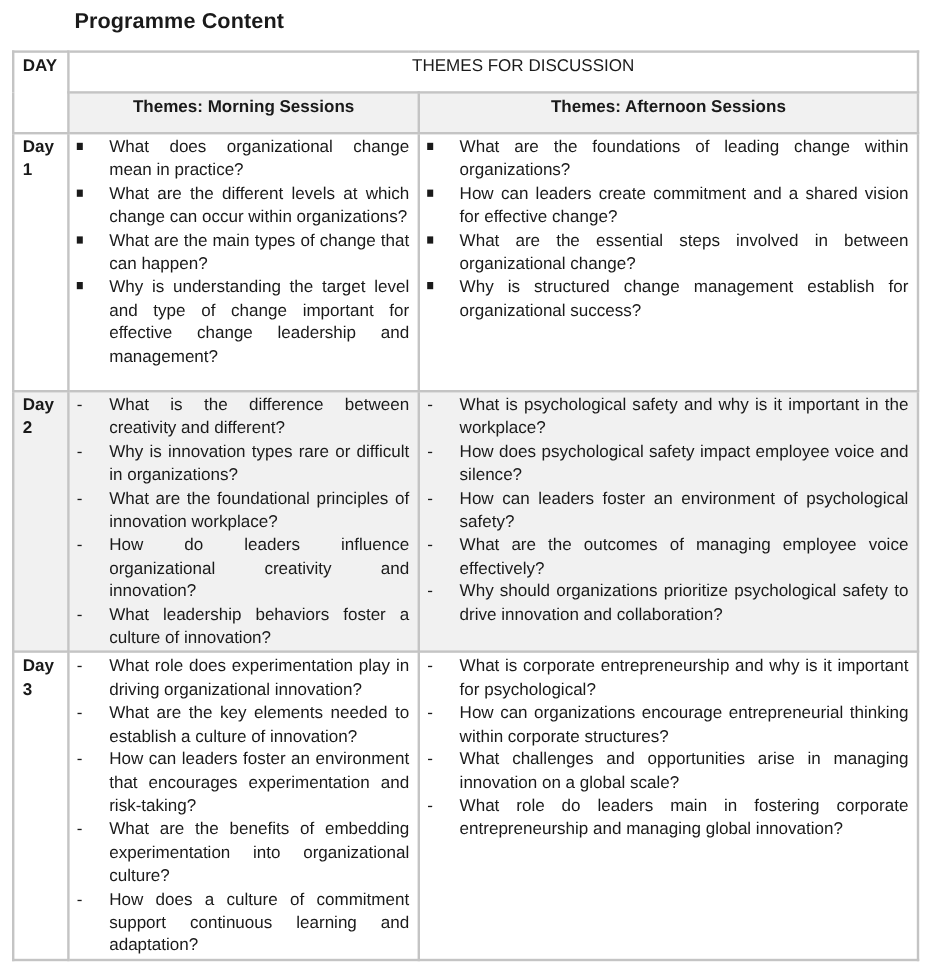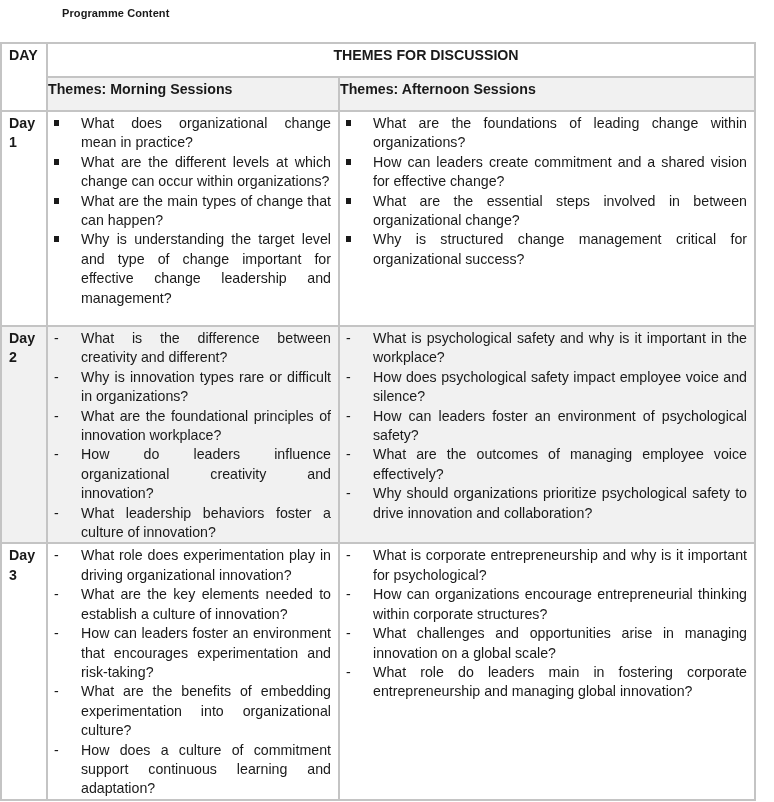--- a/index.html
+++ b/index.html
@@ -12,27 +12,27 @@
     height: 802px;
     position: relative;
     font-family: "Liberation Sans", "DejaVu Sans", sans-serif;
     color: #1a1a1a;
     overflow: hidden;
   }
   .doc-title {
     position: absolute;
     left: 62px;
     top: 7px;
-    font-size: 11px;
+    font-size: 18px;
     font-weight: bold;
     letter-spacing: 0.1px;
   }
   table.programme {
     position: absolute;
-    left: 0;
+    left: 10px;
     top: 42px;
     width: 754px;
     border-collapse: collapse;
     table-layout: fixed;
     font-size: 14.2px;
     line-height: 19.4px;
   }
   table.programme td, table.programme th {
     border: 2px solid #c4c4c4;
     vertical-align: top;
@@ -41,29 +41,30 @@
   col.c-day { width: 46px; }
   col.c-morn { width: 292px; }
   col.c-aft { width: 416px; }
 
   .day-head {
     font-weight: bold;
     text-align: left;
     padding: 2px 0 0 7px !important;
   }
   .themes-head {
-    font-weight: bold;
+    font-weight: normal;
     text-align: center;
     height: 30px;
     padding-top: 2px !important;
     padding-left: 50px !important;
   }
   .sub-head {
     background: #f1f1f1;
     font-weight: bold;
+    text-align: center;
     height: 30px;
     padding-top: 2px !important;
   }
   .day-cell {
     font-weight: bold;
     padding: 2px 0 0 7px !important;
     line-height: 19.4px;
   }
   .day-cell span { display: block; }
   tr.shaded td { background: #f1f1f1; }
@@ -135,21 +136,21 @@
         <li><span class="marker square"></span><span>What are the different levels at which change can occur within organizations?</span></li>
         <li><span class="marker square"></span><span>What are the main types of change that can happen?</span></li>
         <li><span class="marker square"></span><span>Why is understanding the target level and type of change important for effective change leadership and management?</span></li>
       </ul>
     </td>
     <td>
       <ul class="q-list">
         <li><span class="marker square"></span><span>What are the foundations of leading change within organizations?</span></li>
         <li><span class="marker square"></span><span>How can leaders create commitment and a shared vision for effective change?</span></li>
         <li><span class="marker square"></span><span>What are the essential steps involved in between organizational change?</span></li>
-        <li><span class="marker square"></span><span>Why is structured change management critical for organizational success?</span></li>
+        <li><span class="marker square"></span><span>Why is structured change management establish for organizational success?</span></li>
       </ul>
     </td>
   </tr>
 
   <tr class="shaded day2-row">
     <td class="day-cell">
       <span>Day</span>
       <span>2</span>
     </td>
     <td>

